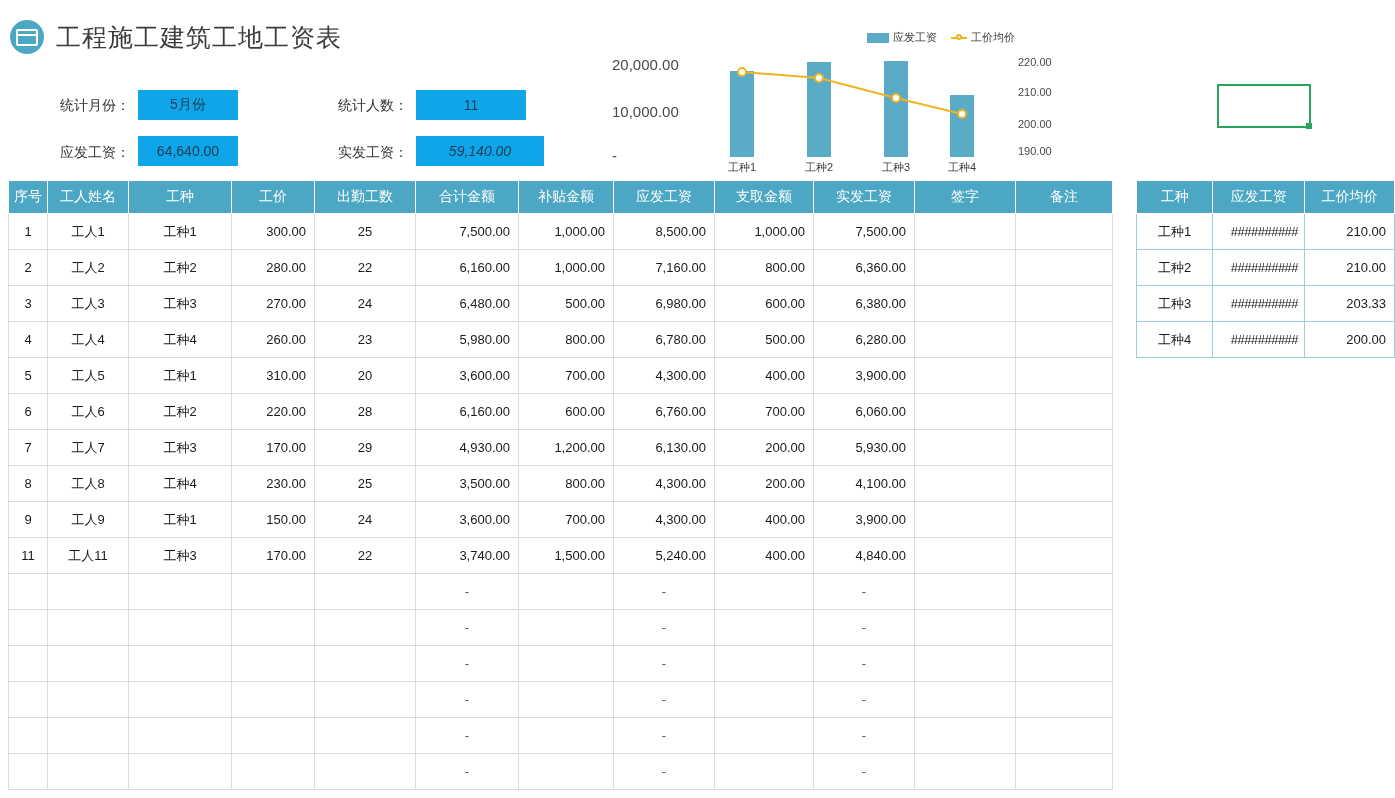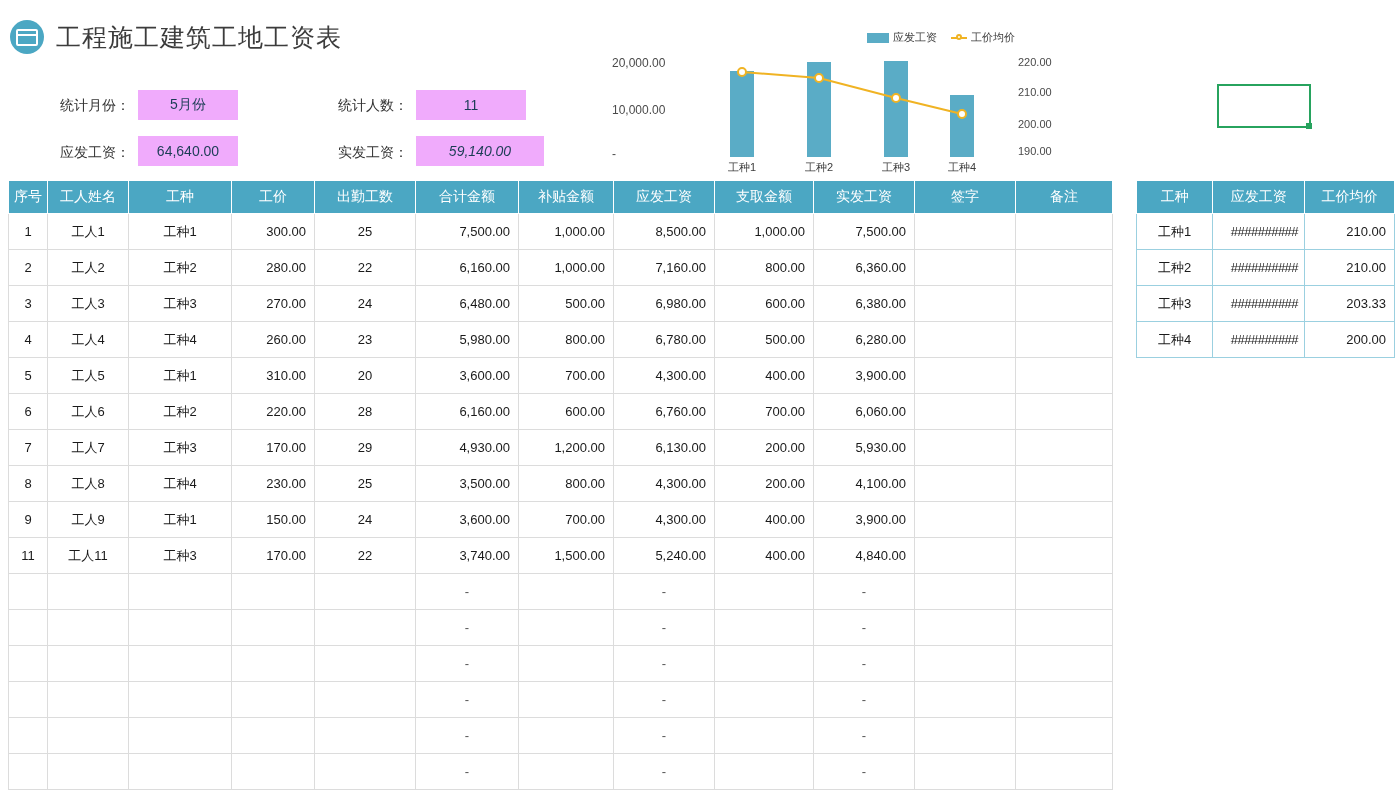--- a/index.html
+++ b/index.html
@@ -20,33 +20,33 @@
   #title-badge .glyph:before{
     content:"";position:absolute;left:0;top:3px;width:18px;height:2px;background:#ffffff;
   }
   #title-text{
     margin-left:12px;font-size:25px;color:#3c3c3c;letter-spacing:1px;
   }
 
   
   .field-label{position:absolute;font-size:14px;color:#333;}
   .field-box{
-    position:absolute;height:30px;background:#f0abfc;
+    position:absolute;height:30px;background:#0ea5e9;
     display:flex;align-items:center;justify-content:center;
     font-size:14px;color:#1b3c55;
   }
 
   
   #chart{position:absolute;left:612px;top:30px;width:450px;height:135px;}
   #legend{position:absolute;left:255px;top:0px;display:flex;align-items:center;font-size:11px;color:#3c3c3c;}
   #legend .sw{width:22px;height:10px;background:#5aacc6;margin-right:4px;}
   #legend .lbl{margin-right:14px;}
   #legend .lineseg{width:16px;height:2px;background:#f0b323;position:relative;margin-right:4px;}
   #legend .lineseg:before{content:"";position:absolute;left:5px;top:-3px;width:6px;height:6px;border:2px solid #f0b323;border-radius:50%;background:#fff;box-sizing:border-box;}
-  .yaxis-left{position:absolute;left:0;width:58px;text-align:left;font-size:12px;color:#4a4a4a;}
+  .yaxis-left{position:absolute;left:0;width:58px;text-align:left;font-size:15px;color:#4a4a4a;}
   .yaxis-right{position:absolute;right:0;width:44px;text-align:left;font-size:11px;color:#4a4a4a;}
   #plot{position:absolute;left:90px;top:22px;width:280px;height:105px;}
   .bar{position:absolute;bottom:0;width:24px;background:#5aacc6;}
   .cat-label{position:absolute;top:108px;font-size:11px;color:#3c3c3c;width:60px;text-align:center;}
   #lineSvg{position:absolute;left:0;top:0;width:280px;height:105px;overflow:visible;}
 
   
   #green-box{
     position:absolute;left:1217px;top:84px;width:90px;height:40px;
     border:2px solid #27a35e;background:#ffffff;

